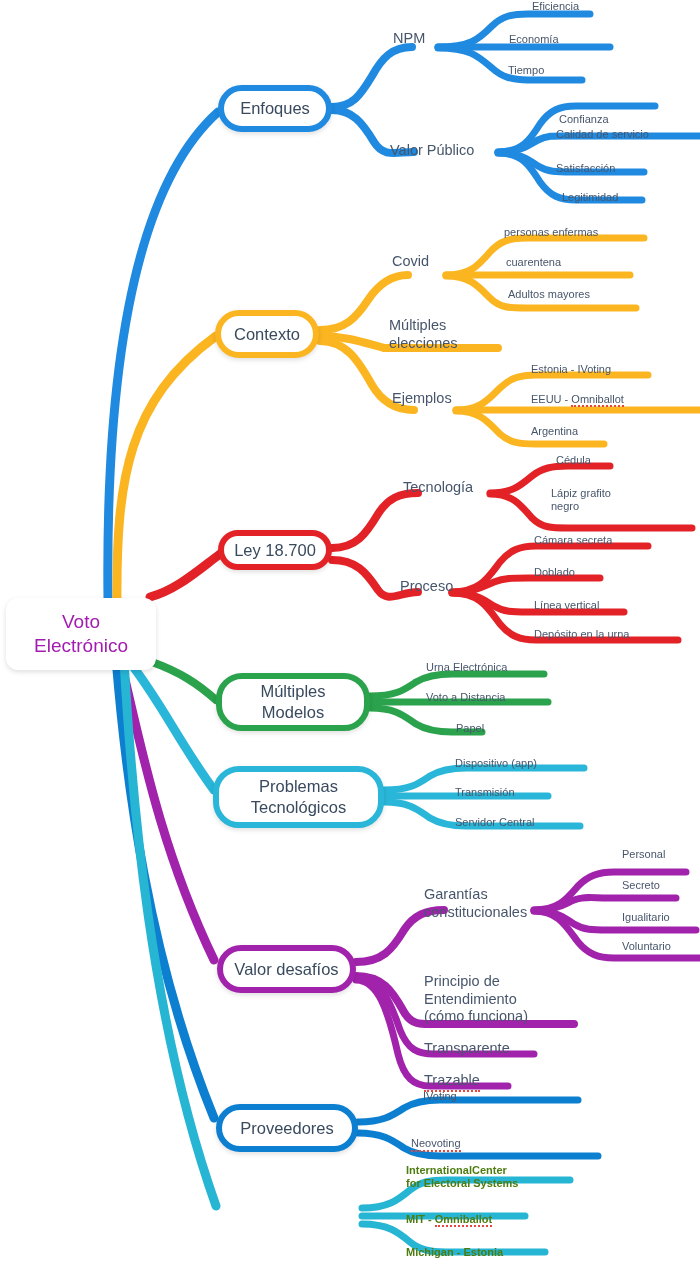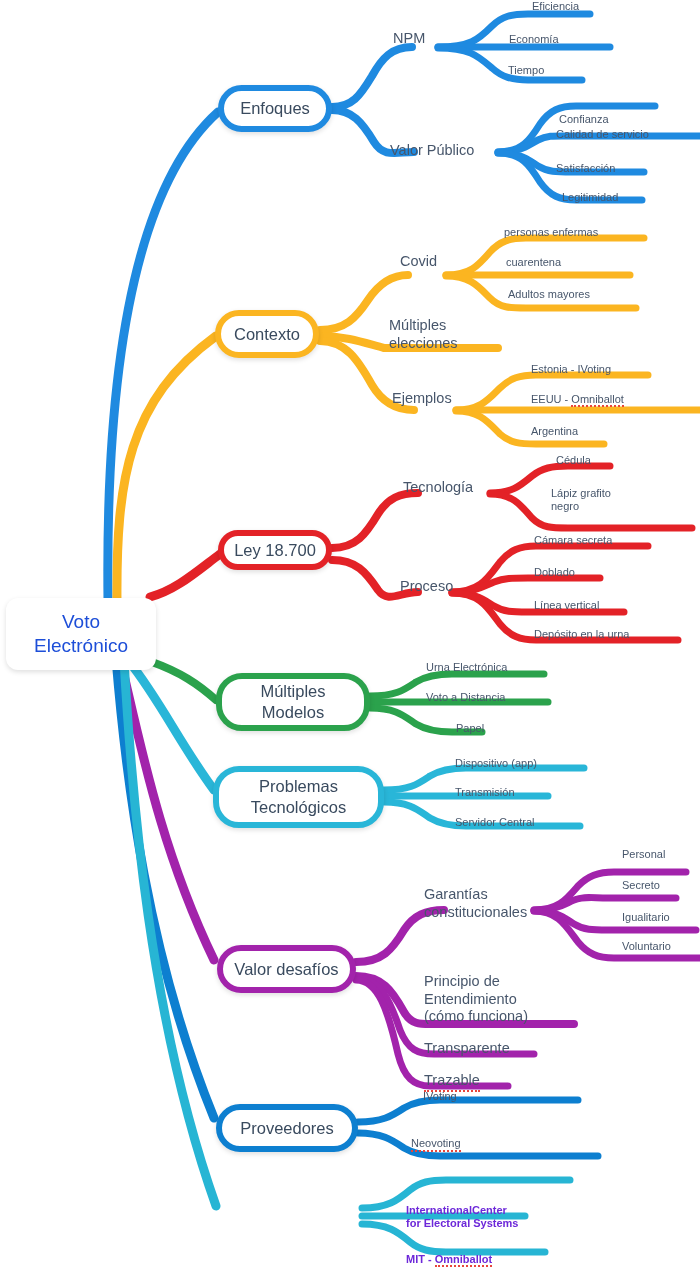--- a/index.html
+++ b/index.html
@@ -8,30 +8,30 @@
   svg{position:absolute;left:0;top:0;width:700px;height:1271px;}
 
   .node{
     position:absolute;background:#ffffff;border-radius:26px;
     display:flex;align-items:center;justify-content:center;
     text-align:center;color:#394a5e;line-height:1.25;
     box-sizing:border-box;z-index:5;
     box-shadow:0 2px 5px rgba(0,0,0,0.13);
   }
   .node-root{
-    border:none;font-size:19px;color:#1d4ed8;border-radius:12px;
+    border:none;font-size:19px;color:#a21caf;border-radius:12px;
     padding:6px 14px;
   }
   .node-branch{border-style:solid;border-width:6px;font-size:16.5px;}
 
   .leaf{
     position:absolute;color:#47566b;font-size:11px;line-height:1.22;
     white-space:nowrap;z-index:4;
   }
-  .leaf.bold{color:#6d28d9;font-weight:bold;margin-top:40px;}
+  .leaf.bold{color:#4d7c0f;font-weight:bold;}
   .sub{
     position:absolute;color:#47566b;font-size:14.5px;line-height:1.22;z-index:4;
   }
   .misspell{border-bottom:2px dotted #e8453c;}
 </style>
 </head>
 <body>
 
 <div id="canvas">
 
@@ -147,21 +147,21 @@
   <div class="sub" style="left:393px;top:30px;">NPM</div>
   <div class="leaf" style="left:532px;top:0px;">Eficiencia</div>
   <div class="leaf" style="left:509px;top:33px;">Economía</div>
   <div class="leaf" style="left:508px;top:64px;">Tiempo</div>
   <div class="sub" style="left:390px;top:142px;">Valor Público</div>
   <div class="leaf" style="left:559px;top:97px;margin-top:16px;">Confianza</div>
   <div class="leaf" style="left:556px;top:128px;">Calidad de servicio</div>
   <div class="leaf" style="left:556px;top:162px;">Satisfacción</div>
   <div class="leaf" style="left:562px;top:191px;">Legitimidad</div>
 
-  <div class="sub" style="left:392px;top:253px;margin-left:8px;">Covid</div>
+  <div class="sub" style="left:392px;top:253px;">Covid</div>
   <div class="leaf" style="left:504px;top:226px;">personas enfermas</div>
   <div class="leaf" style="left:506px;top:256px;">cuarentena</div>
   <div class="leaf" style="left:508px;top:288px;">Adultos mayores</div>
   <div class="sub" style="left:389px;top:317px;">
     <div>Múltiples</div>
     <div>elecciones</div>
   </div>
   <div class="sub" style="left:392px;top:390px;">Ejemplos</div>
   <div class="leaf" style="left:531px;top:363px;">Estonia - IVoting</div>
   <div class="leaf" style="left:531px;top:393px;">

